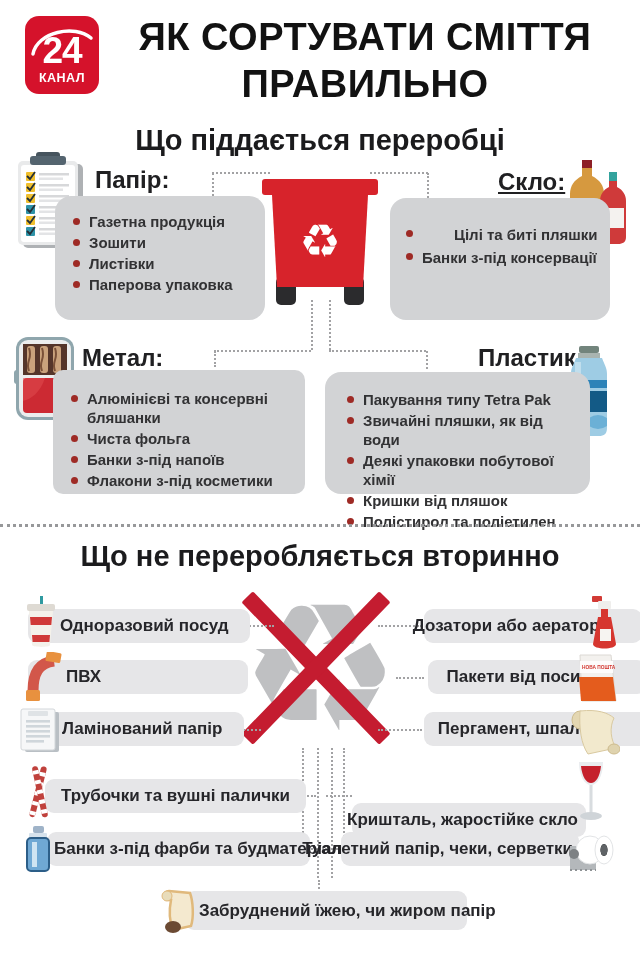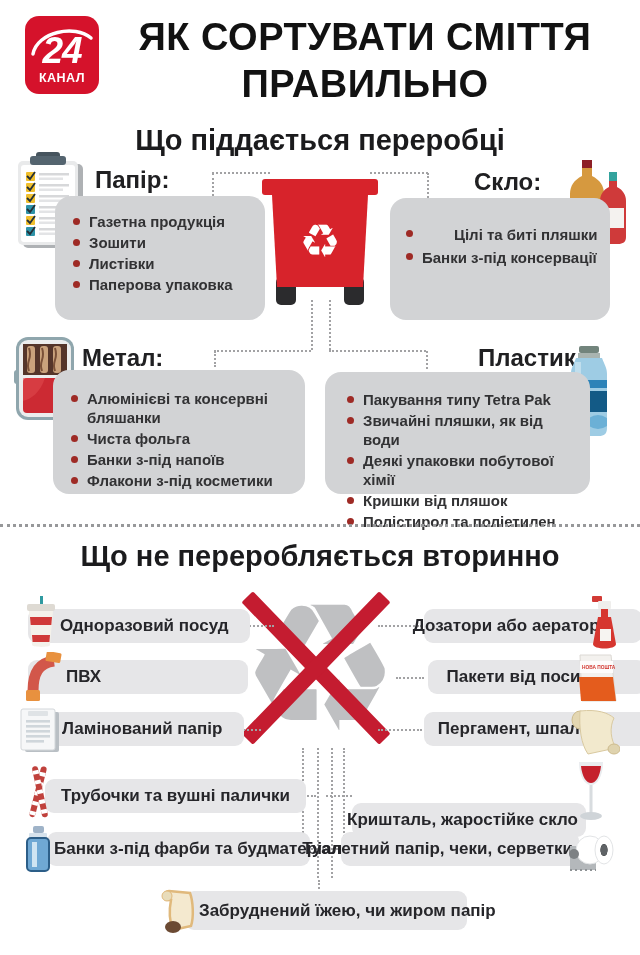--- a/index.html
+++ b/index.html
@@ -3,21 +3,21 @@
 <meta charset="utf-8">
 <style>
   html,body{margin:0;padding:0;background:#fff;}
   body{width:640px;height:955px;position:relative;overflow:hidden;
        font-family:"Liberation Sans",sans-serif;color:#222;}
   .abs{position:absolute;}
 
   
   .logo{left:25px;top:16px;width:74px;height:78px;background:#d5122b;border-radius:14px;
         display:flex;flex-direction:column;align-items:center;justify-content:center;}
-  .logo-num{color:#fff;font-size:37px;font-weight:bold;font-style:italic;line-height:34px;margin-top:8px;letter-spacing:-1px;}
+  .logo-num{color:#fff;font-size:37px;font-weight:bold;line-height:34px;margin-top:8px;letter-spacing:-1px;}
   .logo-ch{color:#fff;font-size:12.5px;font-weight:bold;letter-spacing:.5px;margin-top:3px;}
   .logo-swoosh{position:absolute;left:4px;top:8px;}
   .title{left:100px;top:14px;width:530px;text-align:center;font-size:38px;font-weight:bold;
          color:#121212;line-height:47px;letter-spacing:.5px;}
 
   
   .h2{left:0;width:640px;text-align:center;font-weight:bold;color:#1b1b1d;font-size:29px;}
 
   
   .dh{position:absolute;height:0;border-top:2px dotted #a2a2a4;}
@@ -133,21 +133,21 @@
         <span class="dot"></span>
         <span>Листівки</span>
       </li>
     <li>
         <span class="dot"></span>
         <span>Паперова упаковка</span>
       </li>
   </ul>
 </div>
 
-<div class="abs cat-label" style="left:474px;top:168px;">Скло:</div>
+<div class="abs cat-label" style="left:498px;top:168px;text-decoration:underline;">Скло:</div>
 <svg class="icn" style="left:560px;top:158px;" width="68" height="96" viewBox="0 0 68 96">
   <rect x="22" y="2" width="10" height="9" fill="#8d1f26"></rect>
   <path d="M22 10 h10 v8 c8 4 12 10 12 18 v46 c0 6 -4 8 -9 8 h-16 c-5 0 -9 -2 -9 -8 v-46 c0 -8 4 -14 12 -18 z" fill="#d6993f"></path>
   <rect x="10" y="46" width="34" height="16" fill="#f4f2ef"></rect>
   <rect x="49" y="14" width="8" height="9" fill="#33a39d"></rect>
   <path d="M49 23 h8 v6 c6 3 9 8 9 14 v36 c0 5 -3 7 -8 7 h-10 c-5 0 -8 -2 -8 -7 v-36 c0 -6 3 -11 9 -14 z" fill="#cf3a3a"></path>
   <rect x="44" y="50" width="20" height="20" fill="#f4f2ef"></rect>
 </svg>
 <div class="abs card" style="left:390px;top:198px;width:220px;height:122px;">
   <ul style="padding:26px 8px 0 16px;">
@@ -170,21 +170,21 @@
   <rect x="13" y="12" width="8" height="27" rx="3" fill="#caa27c"></rect>
   <rect x="26" y="12" width="8" height="27" rx="3" fill="#caa27c"></rect>
   <rect x="39" y="12" width="8" height="27" rx="3" fill="#caa27c"></rect>
   <path d="M15 14 q2 6 0 12 q-2 6 0 11" stroke="#7a5038" stroke-width="2" fill="none"></path>
   <path d="M28 14 q2 6 0 12 q-2 6 0 11" stroke="#7a5038" stroke-width="2" fill="none"></path>
   <path d="M41 14 q2 6 0 12 q-2 6 0 11" stroke="#7a5038" stroke-width="2" fill="none"></path>
   <rect x="9" y="44" width="44" height="35" rx="4" fill="#cc2a33"></rect>
   <path d="M9 44 h22 c-5 15 -14 21 -22 23 z" fill="#e04a4f" opacity="0.55"></path>
 </svg>
 <div class="abs cat-label" style="left:82px;top:344px;">Метал:</div>
-<div class="abs card" style="left:53px;top:370px;width:252px;height:124px;">
+<div class="abs card" style="left:53px;top:370px;width:252px;height:124px;border-radius:10px;">
   <ul style="padding:19px 8px 0 18px;">
     <li>
         <span class="dot"></span>
         <span>Алюмінієві та консервні бляшанки</span>
       </li>
     <li>
         <span class="dot"></span>
         <span>Чиста фольга</span>
       </li>
     <li>

